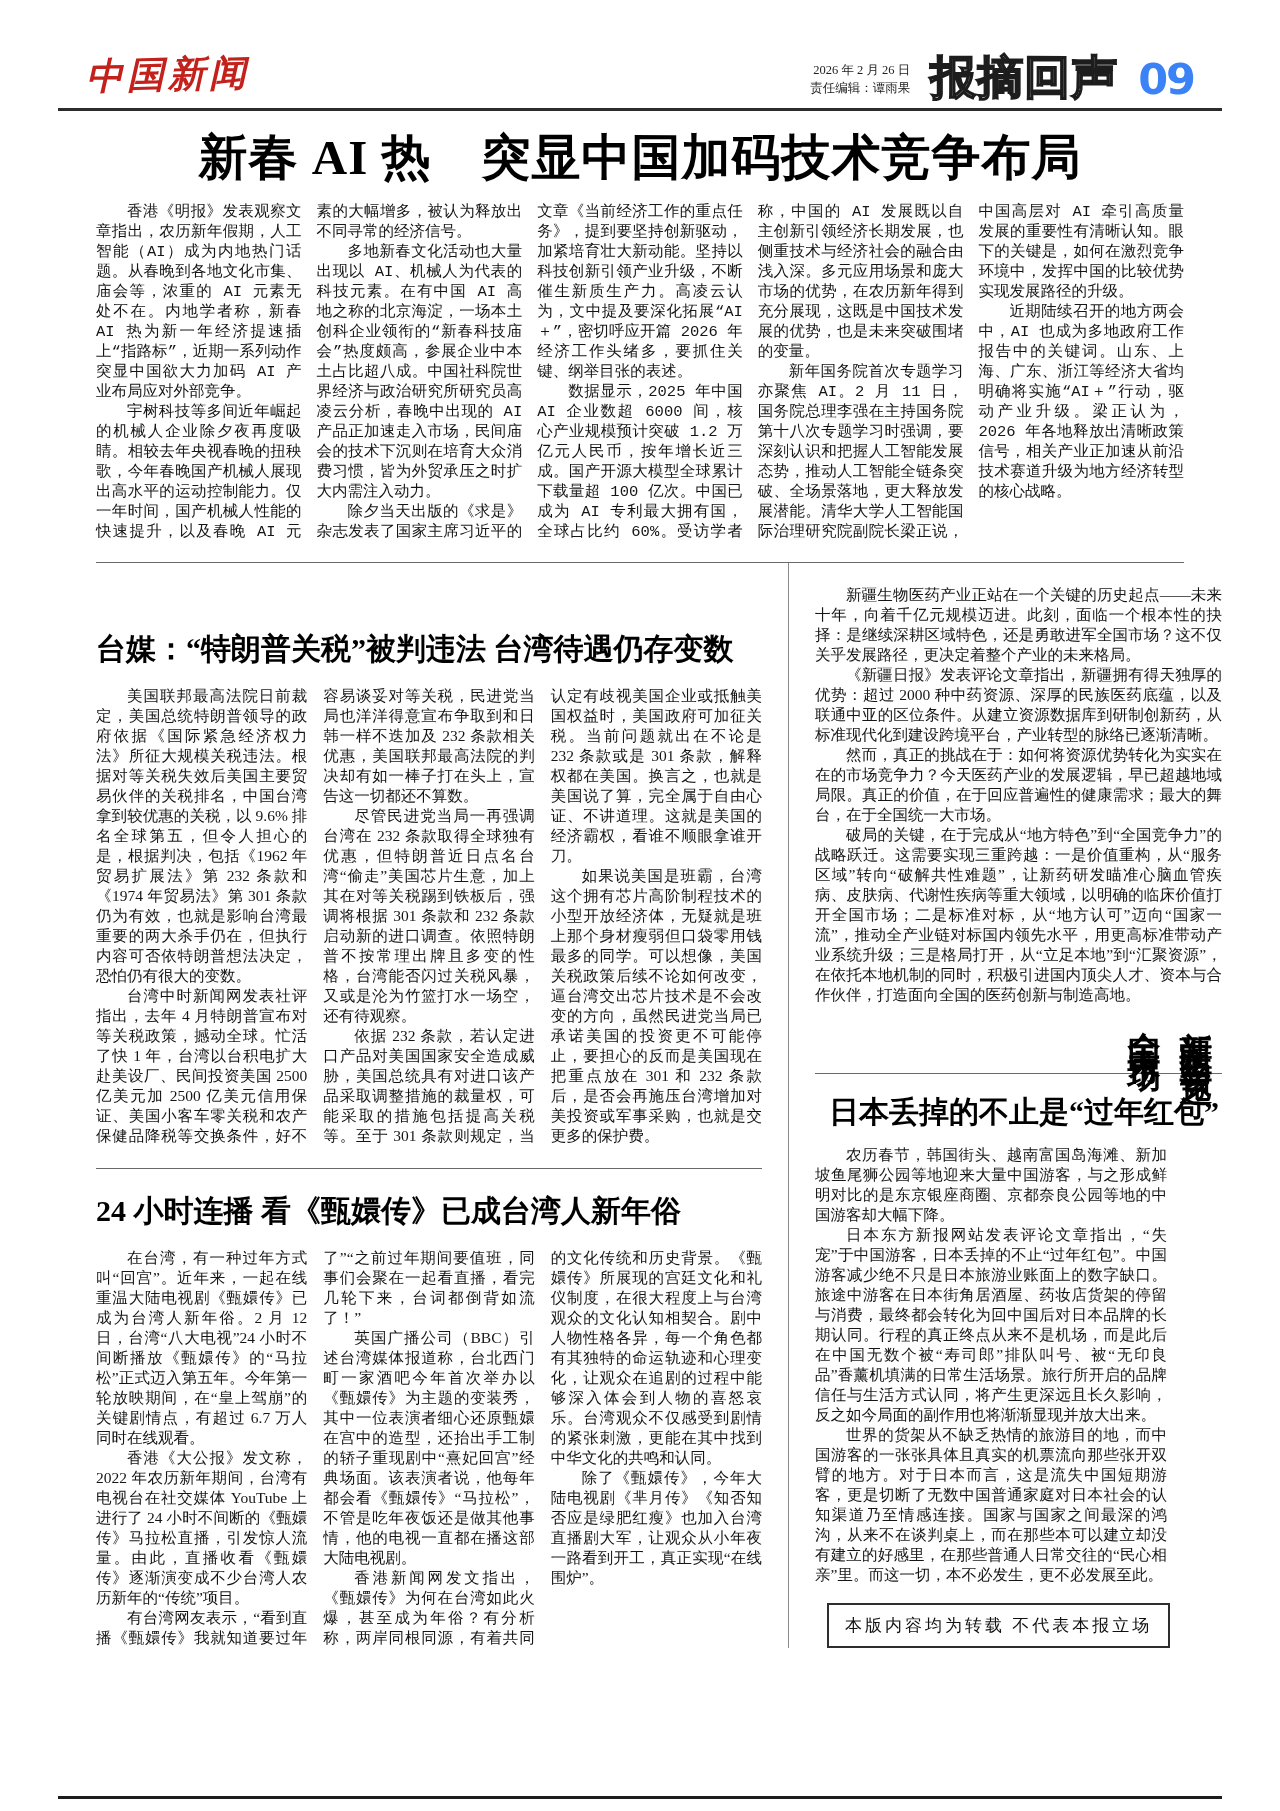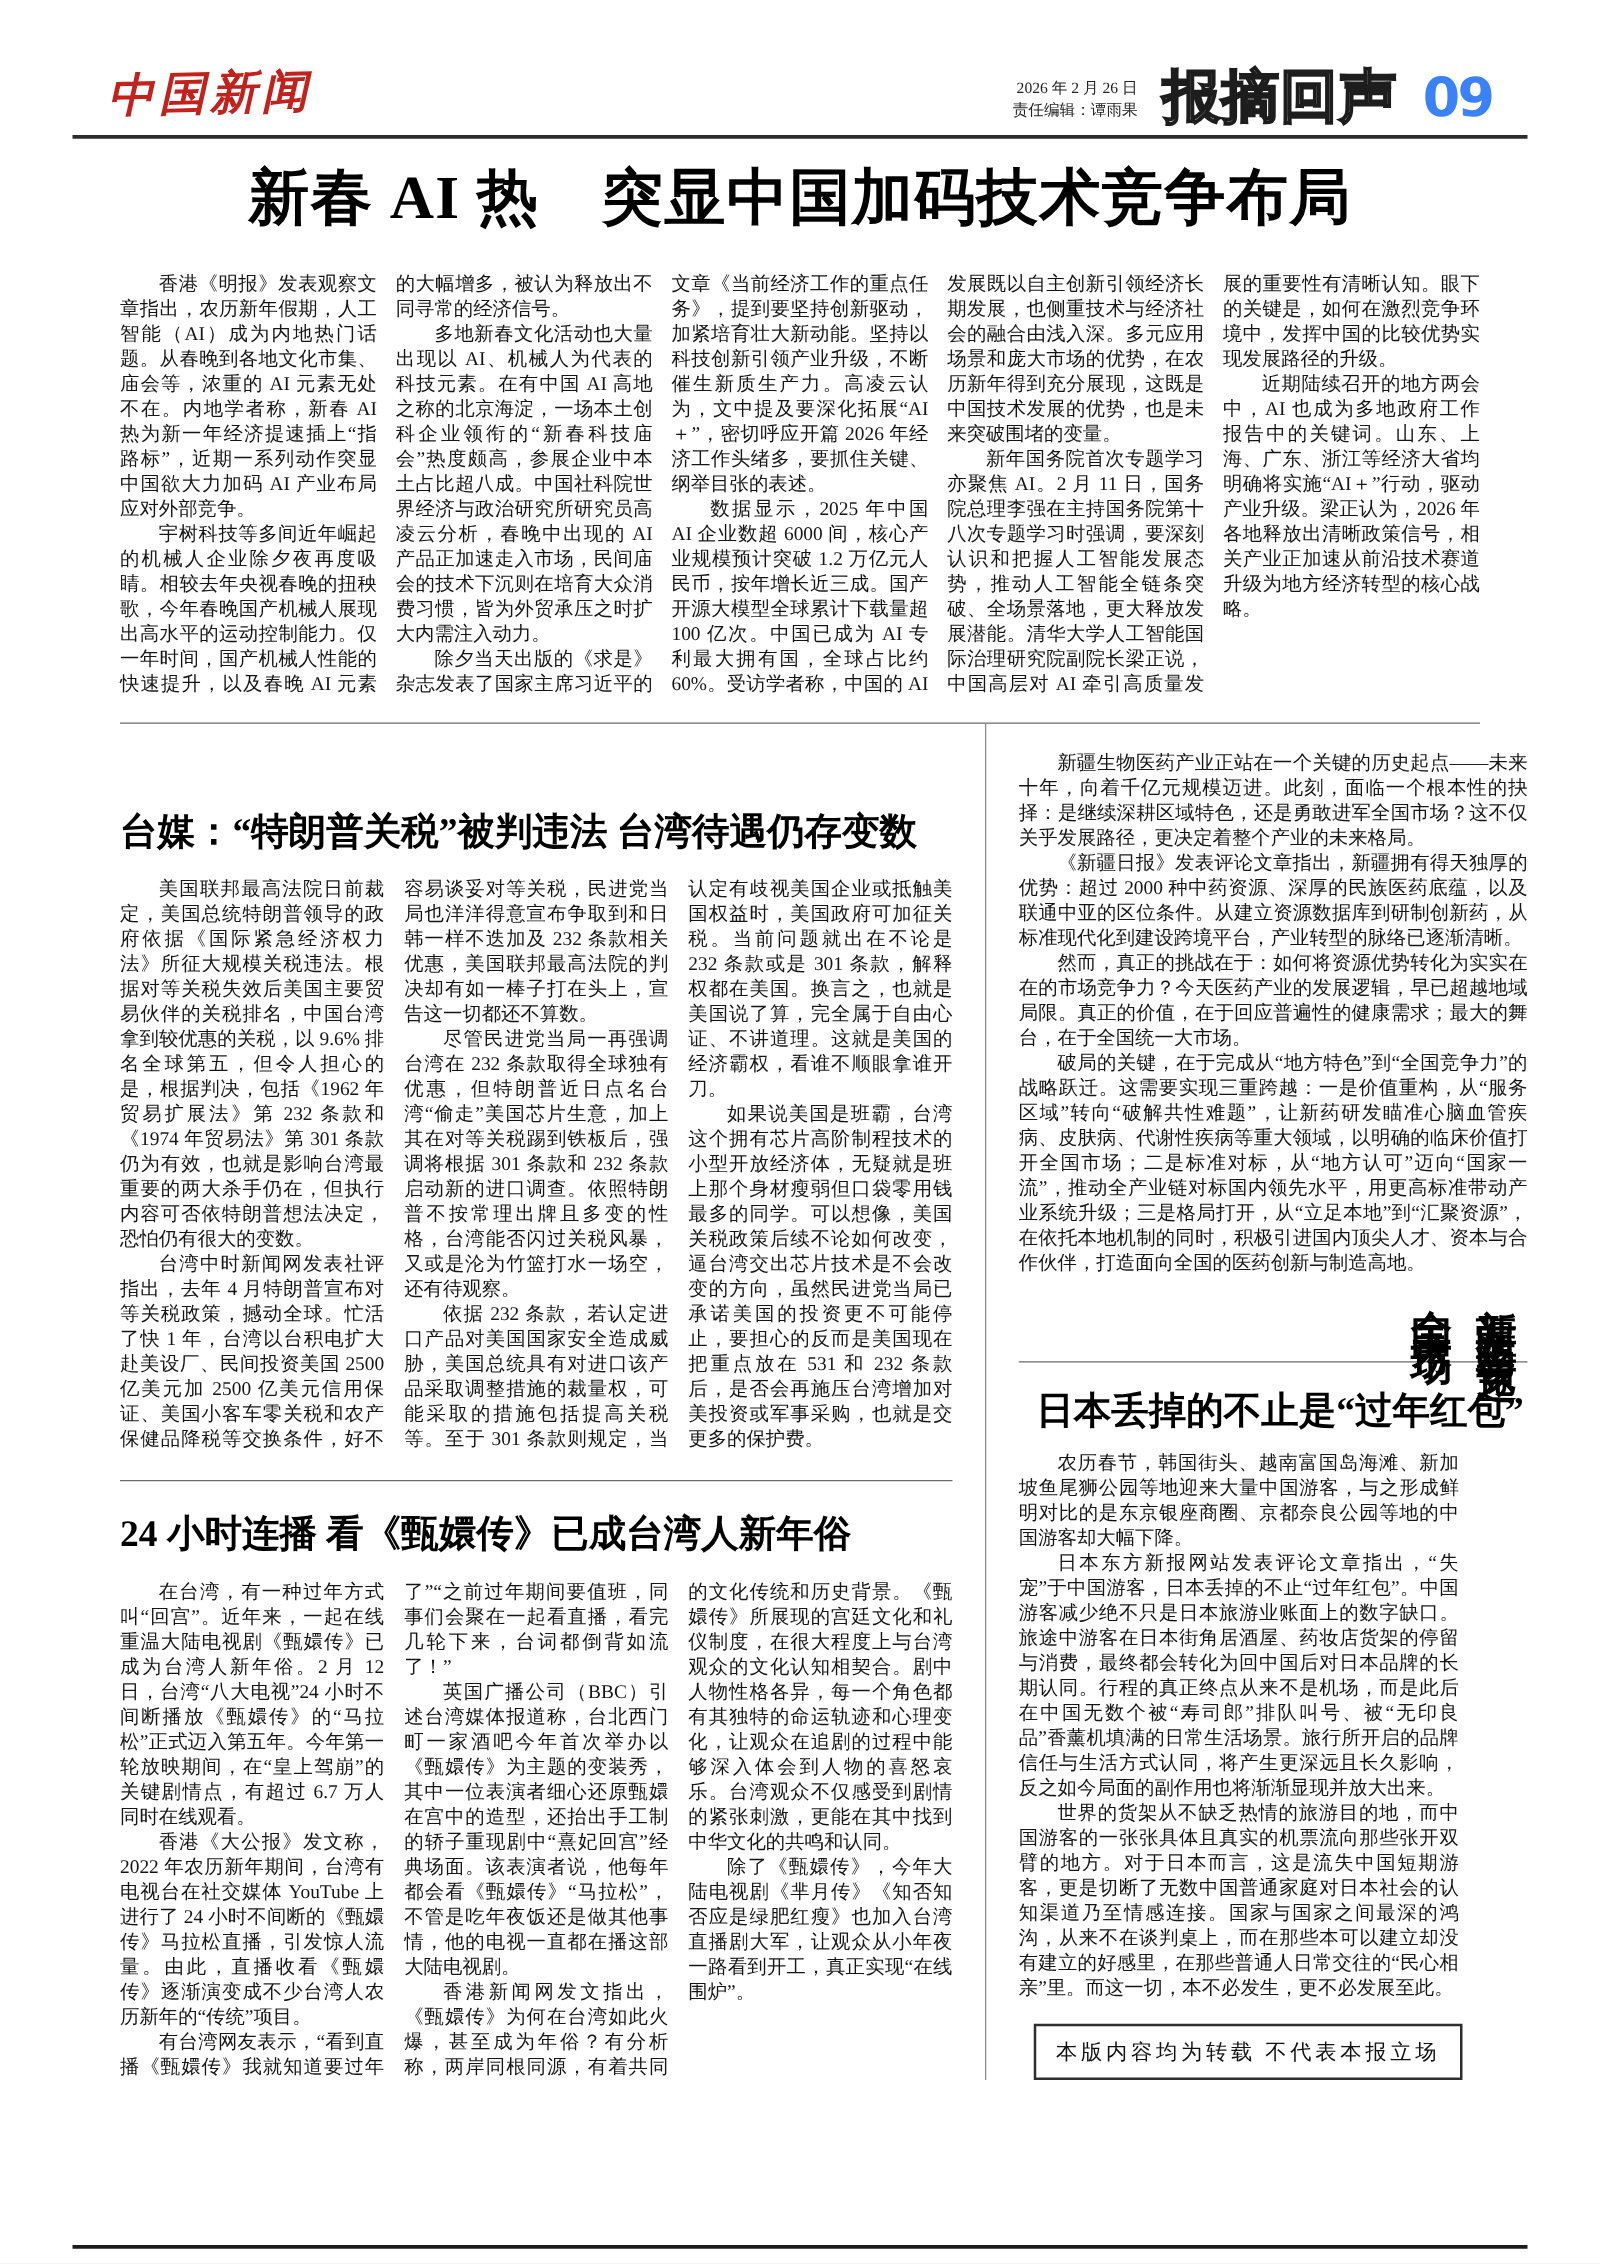--- a/index.html
+++ b/index.html
@@ -47,22 +47,22 @@
   
   .main-article{padding:0 38px;}
   .main-headline{
     margin:20px 0 2px 0;
     text-align:center;
     font-size:49px;font-weight:800;
     letter-spacing:1px;line-height:1.12;
     color:#000;white-space:nowrap;
   }
   .main-body{
-    margin-top:32px;
-    column-count:5;column-gap:15px;
+    margin-top:16px;
+    column-count:5;column-gap:15px;font-family:Liberation Mono, monospace;
   }
   .main-rule{border:none;border-top:1px solid #6a6a6a;margin:20px 0 0 0;}
   
   .lower{display:flex;align-items:flex-end;margin-top:0;padding:0 0 0 38px;}
   .lower-left{width:666px;flex:0 0 auto;}
   .lower-right{
     flex:1 1 auto;
     border-left:1px solid #8a8a8a;
     margin-left:26px;padding-left:26px;
   }
@@ -135,21 +135,21 @@
 
     <div class="lower-left">
 
       <div>
         <h2 class="sec-headline">台媒：“特朗普关税”被判违法  台湾待遇仍存变数</h2>
         <div class="three-col body-text">
           <p>美国联邦最高法院日前裁定，美国总统特朗普领导的政府依据《国际紧急经济权力法》所征大规模关税违法。根据对等关税失效后美国主要贸易伙伴的关税排名，中国台湾拿到较优惠的关税，以 9.6% 排名全球第五，但令人担心的是，根据判决，包括《1962 年贸易扩展法》第 232 条款和《1974 年贸易法》第 301 条款仍为有效，也就是影响台湾最重要的两大杀手仍在，但执行内容可否依特朗普想法决定，恐怕仍有很大的变数。</p>
           <p>台湾中时新闻网发表社评指出，去年 4 月特朗普宣布对等关税政策，撼动全球。忙活了快 1 年，台湾以台积电扩大赴美设厂、民间投资美国 2500 亿美元加 2500 亿美元信用保证、美国小客车零关税和农产保健品降税等交换条件，好不容易谈妥对等关税，民进党当局也洋洋得意宣布争取到和日韩一样不迭加及 232 条款相关优惠，美国联邦最高法院的判决却有如一棒子打在头上，宣告这一切都还不算数。</p>
           <p>尽管民进党当局一再强调台湾在 232 条款取得全球独有优惠，但特朗普近日点名台湾“偷走”美国芯片生意，加上其在对等关税踢到铁板后，强调将根据 301 条款和 232 条款启动新的进口调查。依照特朗普不按常理出牌且多变的性格，台湾能否闪过关税风暴，又或是沦为竹篮打水一场空，还有待观察。</p>
           <p>依据 232 条款，若认定进口产品对美国国家安全造成威胁，美国总统具有对进口该产品采取调整措施的裁量权，可能采取的措施包括提高关税等。至于 301 条款则规定，当认定有歧视美国企业或抵触美国权益时，美国政府可加征关税。当前问题就出在不论是 232 条款或是 301 条款，解释权都在美国。换言之，也就是美国说了算，完全属于自由心证、不讲道理。这就是美国的经济霸权，看谁不顺眼拿谁开刀。</p>
-          <p>如果说美国是班霸，台湾这个拥有芯片高阶制程技术的小型开放经济体，无疑就是班上那个身材瘦弱但口袋零用钱最多的同学。可以想像，美国关税政策后续不论如何改变，逼台湾交出芯片技术是不会改变的方向，虽然民进党当局已承诺美国的投资更不可能停止，要担心的反而是美国现在把重点放在 531 和 232 条款后，是否会再施压台湾增加对美投资或军事采购，也就是交更多的保护费。</p>
+          <p>如果说美国是班霸，台湾这个拥有芯片高阶制程技术的小型开放经济体，无疑就是班上那个身材瘦弱但口袋零用钱最多的同学。可以想像，美国关税政策后续不论如何改变，逼台湾交出芯片技术是不会改变的方向，虽然民进党当局已承诺美国的投资更不可能停止，要担心的反而是美国现在把重点放在 301 和 232 条款后，是否会再施压台湾增加对美投资或军事采购，也就是交更多的保护费。</p>
         </div>
       </div>
 
       <hr class="left-rule">
 
       <div>
         <h2 class="sec-headline">24 小时连播  看《甄嬛传》已成台湾人新年俗</h2>
         <div class="three-col body-text">
           <p>在台湾，有一种过年方式叫“回宫”。近年来，一起在线重温大陆电视剧《甄嬛传》已成为台湾人新年俗。2 月 12 日，台湾“八大电视”24 小时不间断播放《甄嬛传》的“马拉松”正式迈入第五年。今年第一轮放映期间，在“皇上驾崩”的关键剧情点，有超过 6.7 万人同时在线观看。</p>
           <p>香港《大公报》发文称，2022 年农历新年期间，台湾有电视台在社交媒体 YouTube 上进行了 24 小时不间断的《甄嬛传》马拉松直播，引发惊人流量。由此，直播收看《甄嬛传》逐渐演变成不少台湾人农历新年的“传统”项目。</p>

